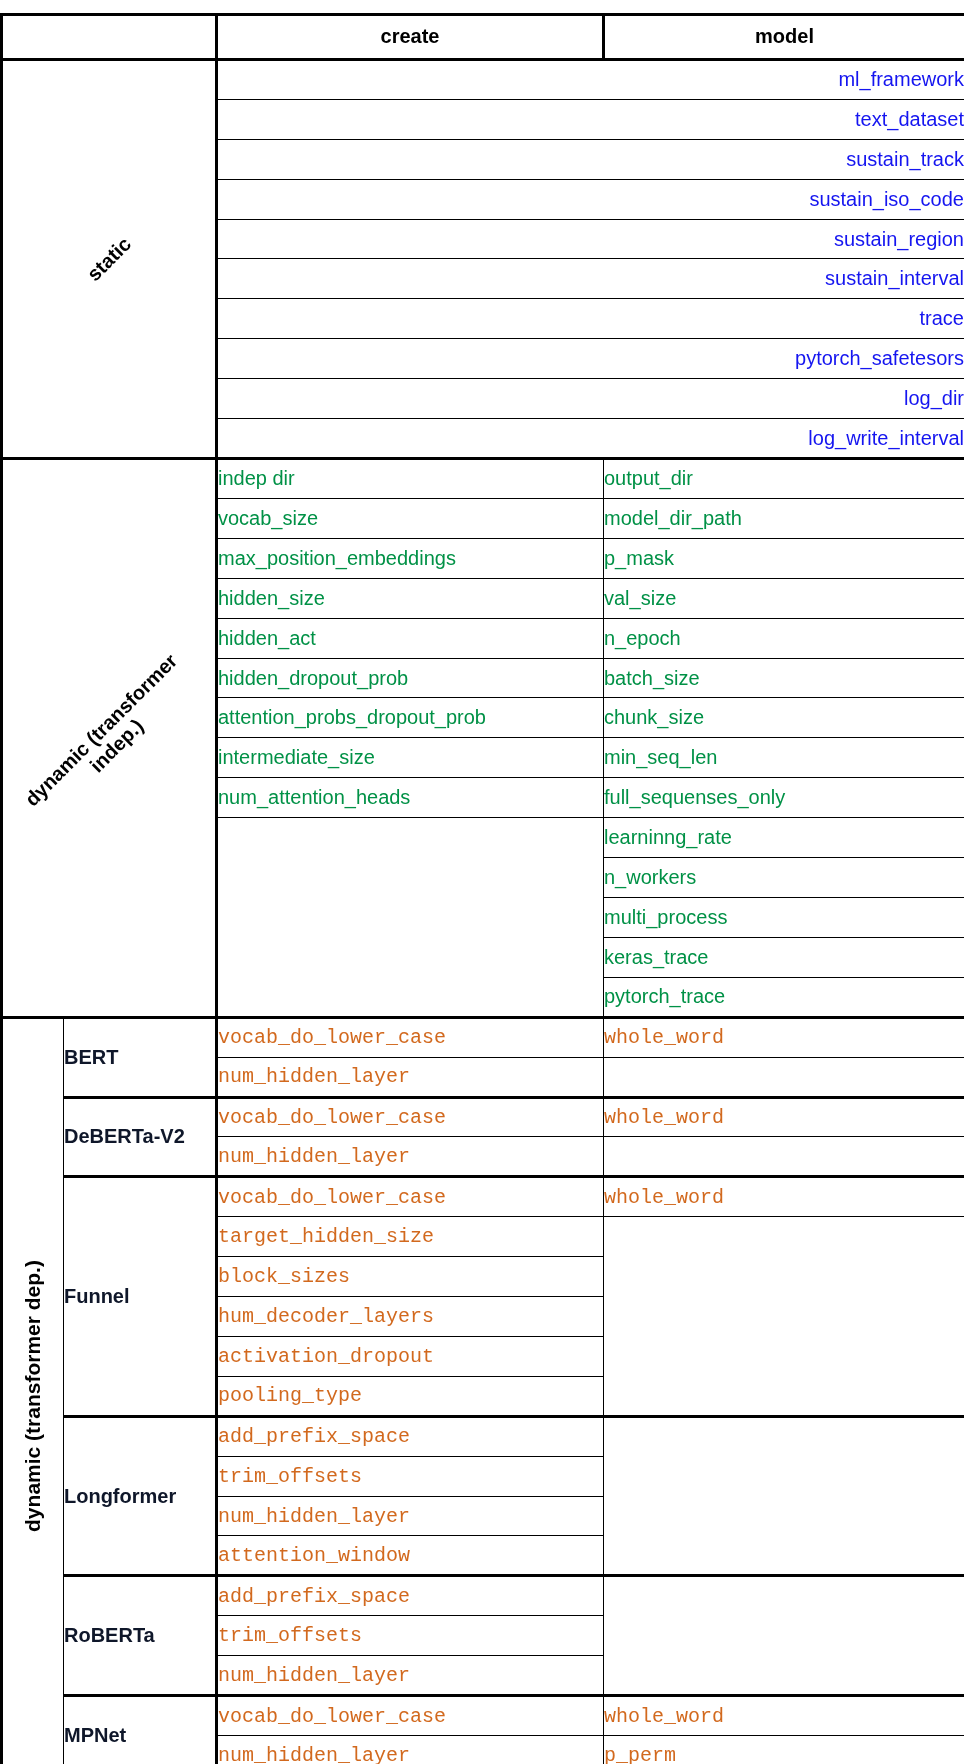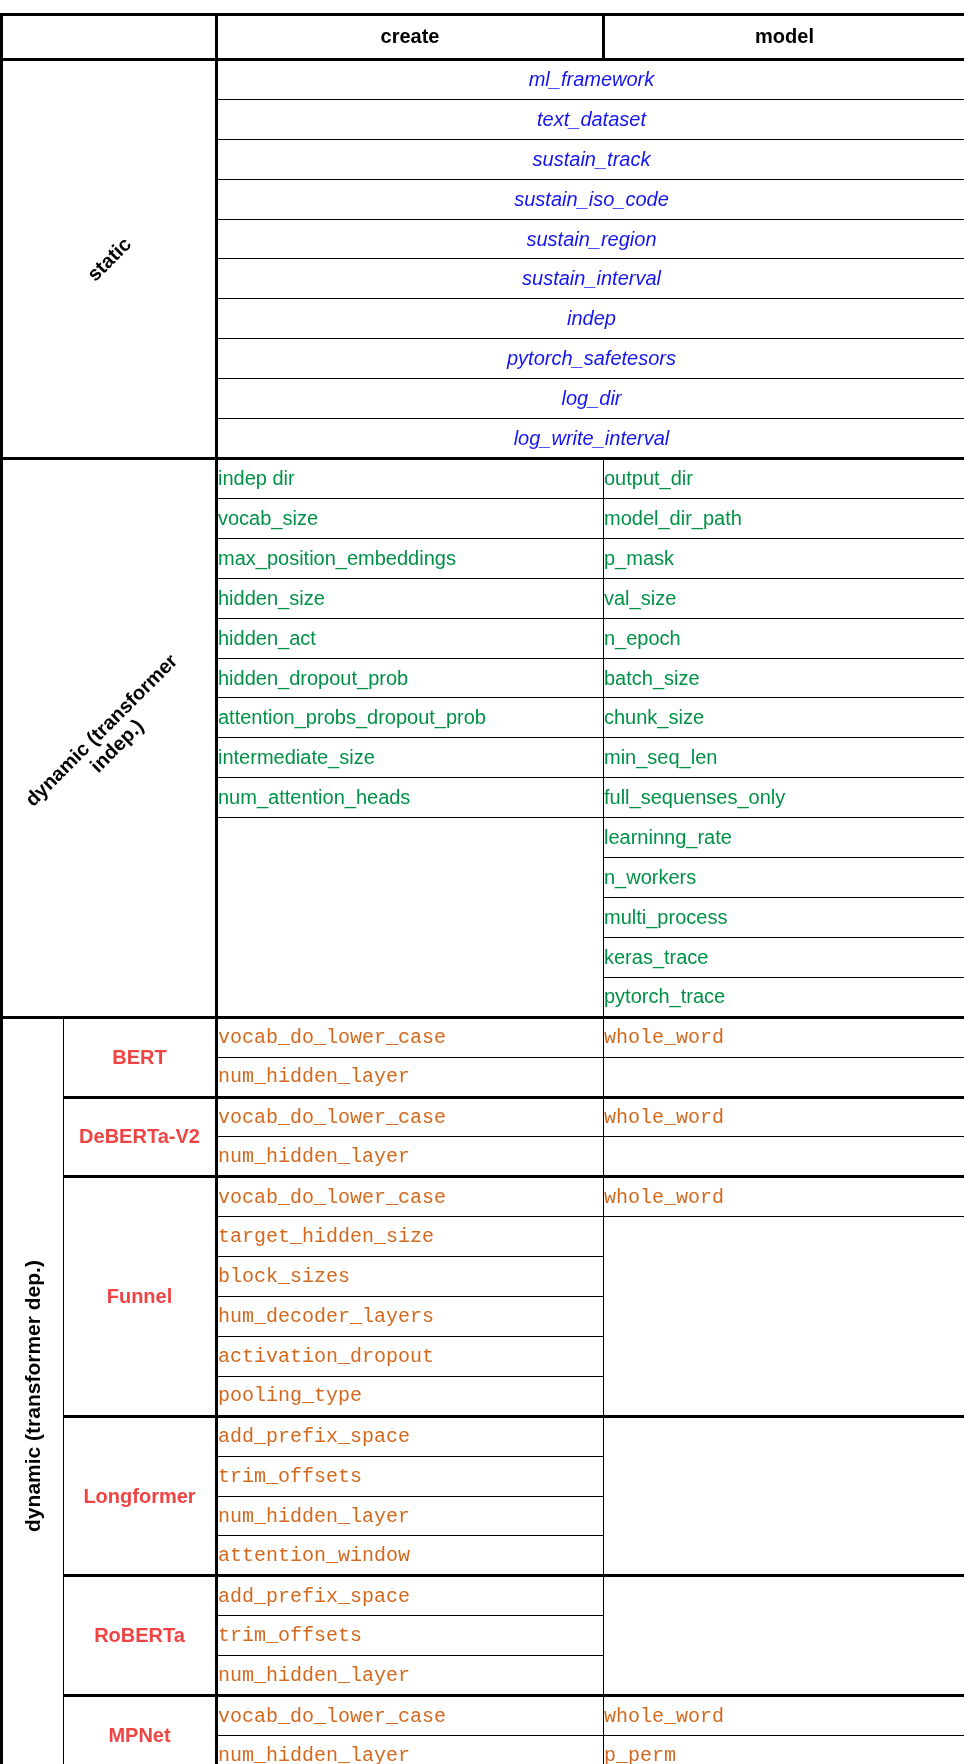--- a/index.html
+++ b/index.html
@@ -51,31 +51,31 @@
     height: 40px;
   }
 
   .param {
     font-size: 20px;
     padding-left: 6px;
     height: 35.5px;
     white-space: nowrap;
     overflow: hidden;
   }
-  .param.center { text-align: center; padding-left: 1px; font-style: italic; }
+  .param.center { text-align: right; padding-left: 1px; }
 
   .c-static  { color: #1515f0; }
   .c-indep   { color: #009146; }
   .c-dep     { color: #d2691e; font-family: Liberation Mono, monospace; }
 
   .modelname {
-    text-align: center;
+    text-align: left;
     font-weight: bold;
     font-size: 20px;
-    color: #ef4444;
+    color: #0f172a;
   }
 
   .rotbox {
     position: relative;
     height: 100%;
     width: 100%;
   }
   .rot-label {
     position: absolute;
     top: 50%;
@@ -132,21 +132,21 @@
     <tr>
           <td colspan="2" class="param center c-static thick-right">sustain_iso_code</td>
         </tr>
     <tr>
           <td colspan="2" class="param center c-static thick-right">sustain_region</td>
         </tr>
     <tr>
           <td colspan="2" class="param center c-static thick-right">sustain_interval</td>
         </tr>
     <tr>
-          <td colspan="2" class="param center c-static thick-right">indep</td>
+          <td colspan="2" class="param center c-static thick-right">trace</td>
         </tr>
     <tr>
           <td colspan="2" class="param center c-static thick-right">pytorch_safetesors</td>
         </tr>
     <tr>
           <td colspan="2" class="param center c-static thick-right">log_dir</td>
         </tr>
     <tr>
           <td colspan="2" class="param center c-static thick-right thick-bottom">log_write_interval</td>
         </tr>

